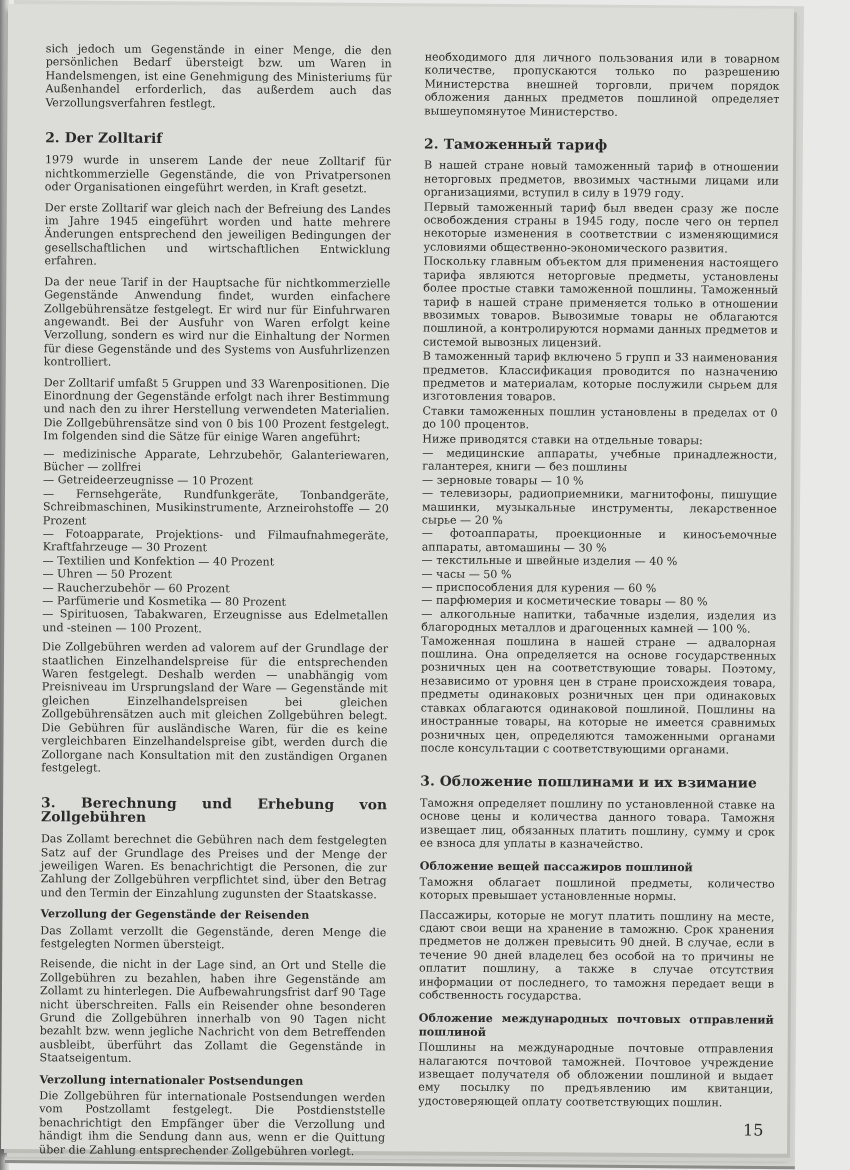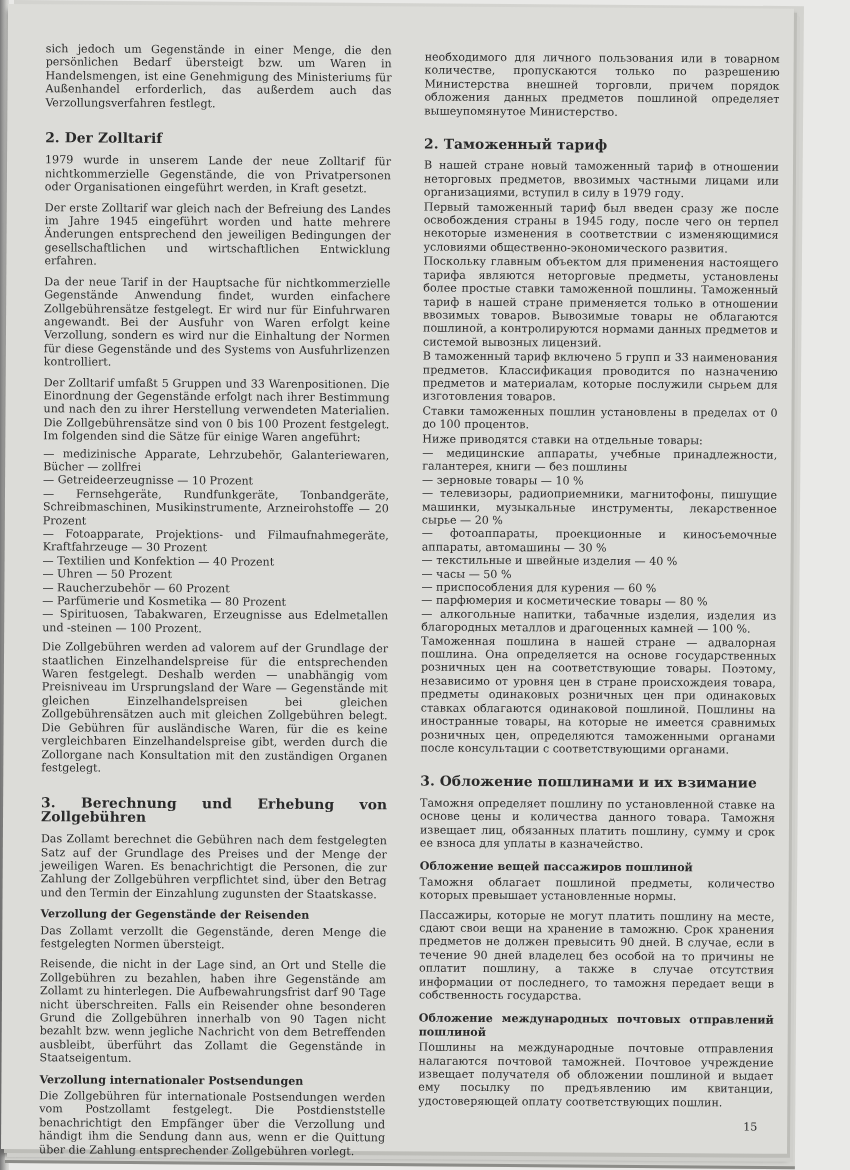--- a/index.html
+++ b/index.html
@@ -41,21 +41,21 @@
   .col h2 {
     font-size: 13.8px; font-weight: bold; margin: 22px 0 9px 0;
     letter-spacing: 0.1px;
   }
   .col h3 {
     font-size: 11.1px; font-weight: bold; margin: 8px 0 3px 0;
   }
   .col-right h2 { margin: 20px 0 8px 0; }
   .col-right h3 { margin: 10px 0 2px 0; }
   .page-number {
-    position: absolute; left: 742px; top: 1112px; font-size: 11px;
+    position: absolute; left: 742px; top: 1112px; font-size: 16px;
   }
   .sp-l { height: 6px; }
 </style>
 </head>
 <body>
 
 <div class="left-edge"></div>
 <div class="page-back"></div>
 <div class="page">
 

